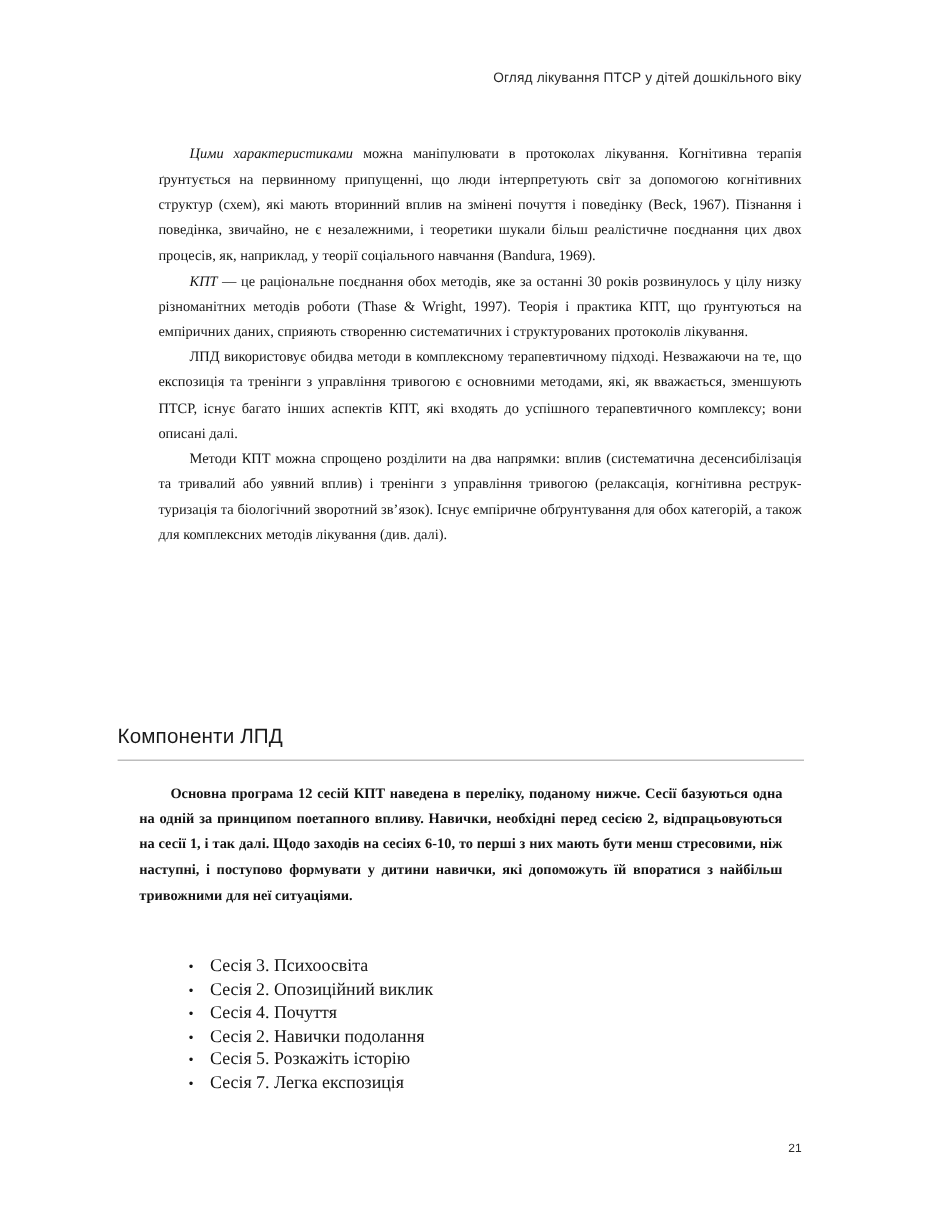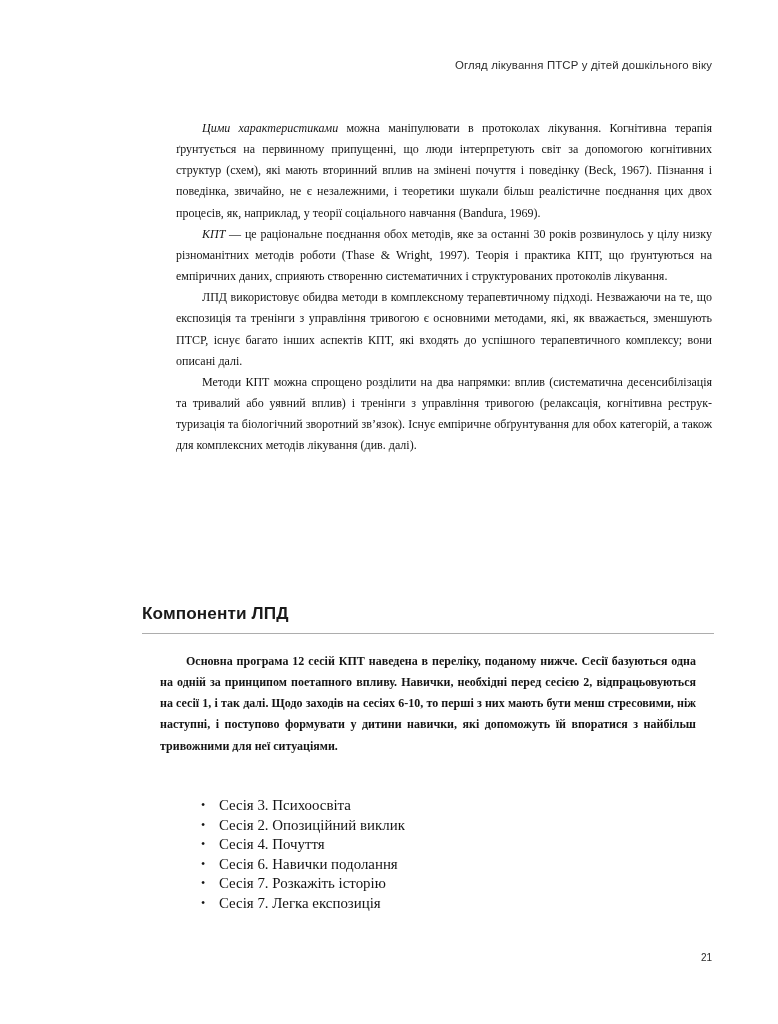--- a/index.html
+++ b/index.html
@@ -16,21 +16,20 @@
     color: #1a1a1a;
     overflow: hidden;
   }
 
   .page {
     position: absolute;
     inset: 0;
     width: 616px;
     height: 1024px;
     background: #ffffff;
-    margin-left: 44px;
   }
 
   
   .running-header {
     position: absolute;
     left: 98px;
     top: 58px;
     width: 570px;
     text-align: right;
     font-family: "Liberation Sans", "DejaVu Sans", sans-serif;
@@ -68,21 +67,21 @@
   
   .section-block {
     position: absolute;
     left: 98px;
     top: 603px;
     width: 572px;
   }
   .section-title {
     font-family: "Liberation Sans", "DejaVu Sans", sans-serif;
     font-size: 17.2px;
-    font-weight: 700;
+    font-weight: 400;
     color: #1a1a1a;
     margin: 0;
     line-height: 1.25;
     letter-spacing: 0.1px;
   }
   .section-rule {
     margin-top: 8px;
     border: 0;
     border-top: 1px solid #adadad;
     height: 0;
@@ -162,20 +161,20 @@
   </div>
 
   <div class="content-2">
     <p class="body-par"><span>Основна програма 12 сесій КПТ наведена в переліку, поданому нижче. Сесії базуються одна на одній за принципом поетапного впливу. Навички, необхідні перед сесією 2, відпрацьовуються на сесії 1, і так далі. Щодо заходів на сесіях 6-10, то перші з них мають бути менш стресовими, ніж наступні, і поступово формувати у ди­тини навички, які допоможуть їй впоратися з найбільш тривожни­ми для неї ситуаціями.</span></p>
   </div>
 
   <ul class="session-list">
     <li><span class="bullet">•</span><span>Сесія 3. Психоосвіта</span></li>
     <li><span class="bullet">•</span><span>Сесія 2. Опозиційний виклик</span></li>
     <li><span class="bullet">•</span><span>Сесія 4. Почуття</span></li>
-    <li><span class="bullet">•</span><span>Сесія 6. Навички подолання</span></li>
-    <li><span class="bullet">•</span><span>Сесія 7. Розкажіть історію</span></li>
+    <li><span class="bullet">•</span><span>Сесія 2. Навички подолання</span></li>
+    <li><span class="bullet">•</span><span>Сесія 5. Розкажіть історію</span></li>
     <li><span class="bullet">•</span><span>Сесія 7. Легка експозиція</span></li>
   </ul>
 
   <div class="folio">21</div>
 
 </div>
 
 </body></html>

